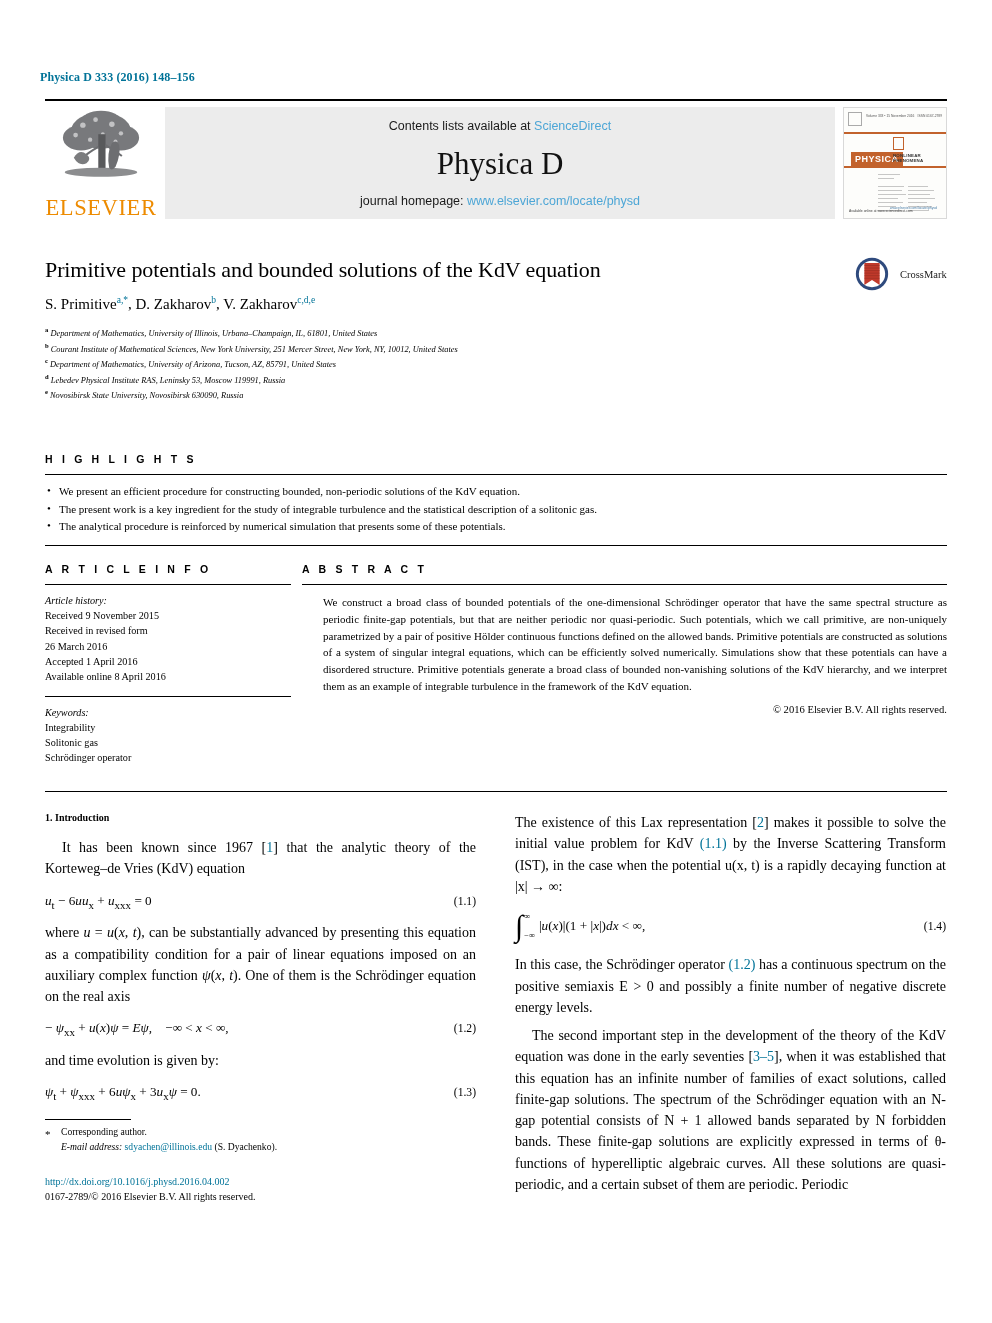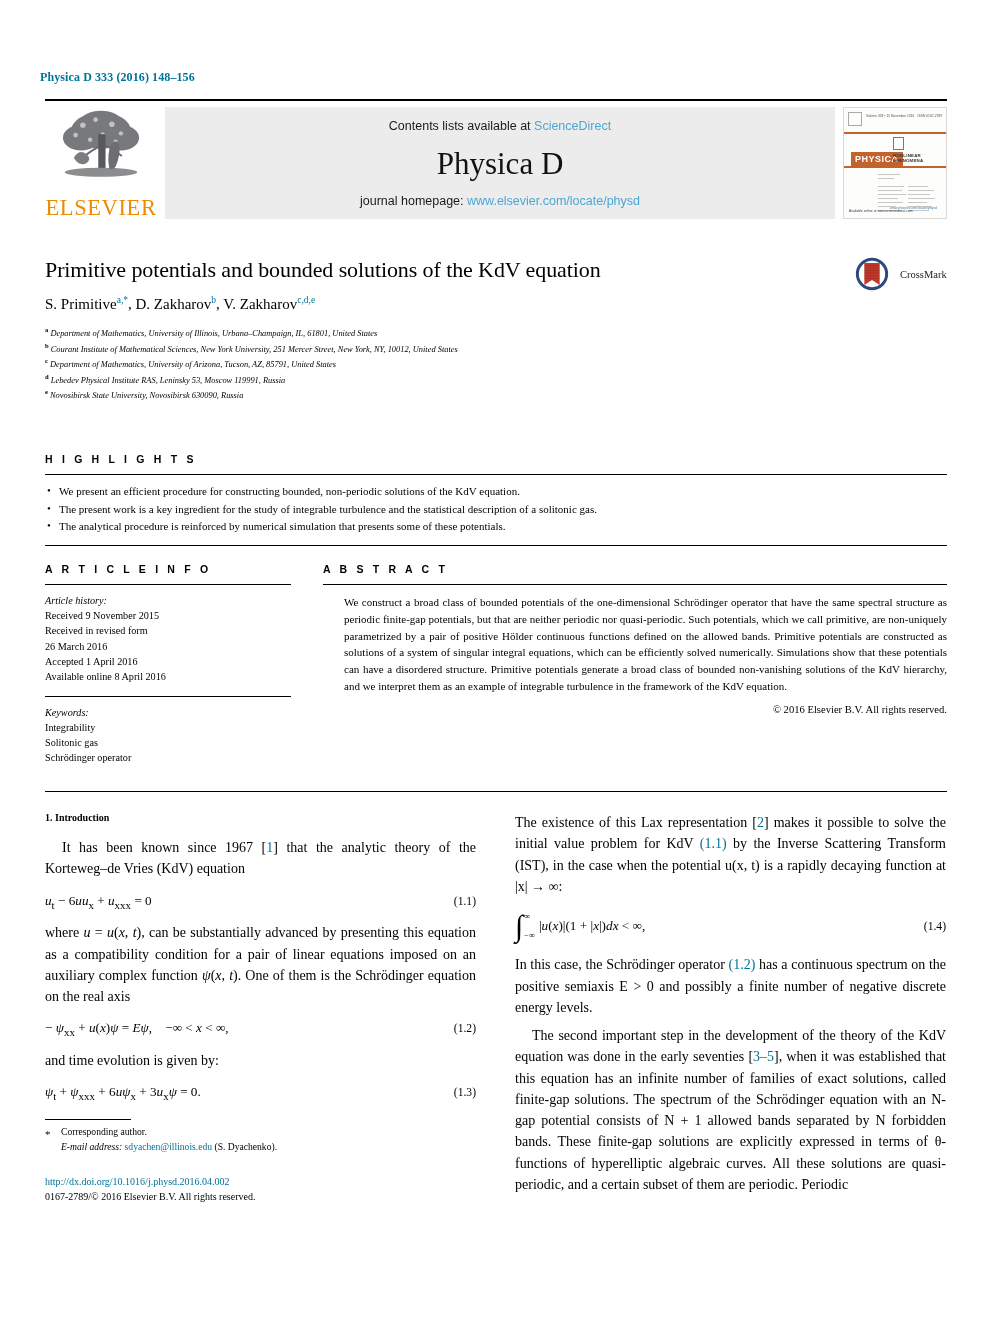--- a/index.html
+++ b/index.html
@@ -173,21 +173,21 @@
   }
   .hl-list li::before {
     content: "\2022"; position: absolute; left: 2px; top: -1px; font-size: 11px;
   }
   .hl-rule-bottom { border-top: 1.6px solid #000; margin-top: 9px; }
 
   
   .info-abs {
     margin: 17px 45px 0 45px;
     display: flex;
-    gap: 32px;
+    gap: 11px;
   }
   .col-info { width: 246px; flex: 0 0 246px; }
   .col-abs { flex: 1 1 auto; }
   .ia-rule { border-top: 1.4px solid #000; margin-top: 9px; }
   .hist { margin-top: 8px; font-size: 10.2px; line-height: 1.48; }
   .hist .lbl { font-style: italic; }
   .kw-rule { border-top: 1.4px solid #000; margin-top: 12px; }
   .kw { margin-top: 8px; font-size: 10.2px; line-height: 1.48; }
   .kw .lbl { font-style: italic; }
   .abstract-text {

